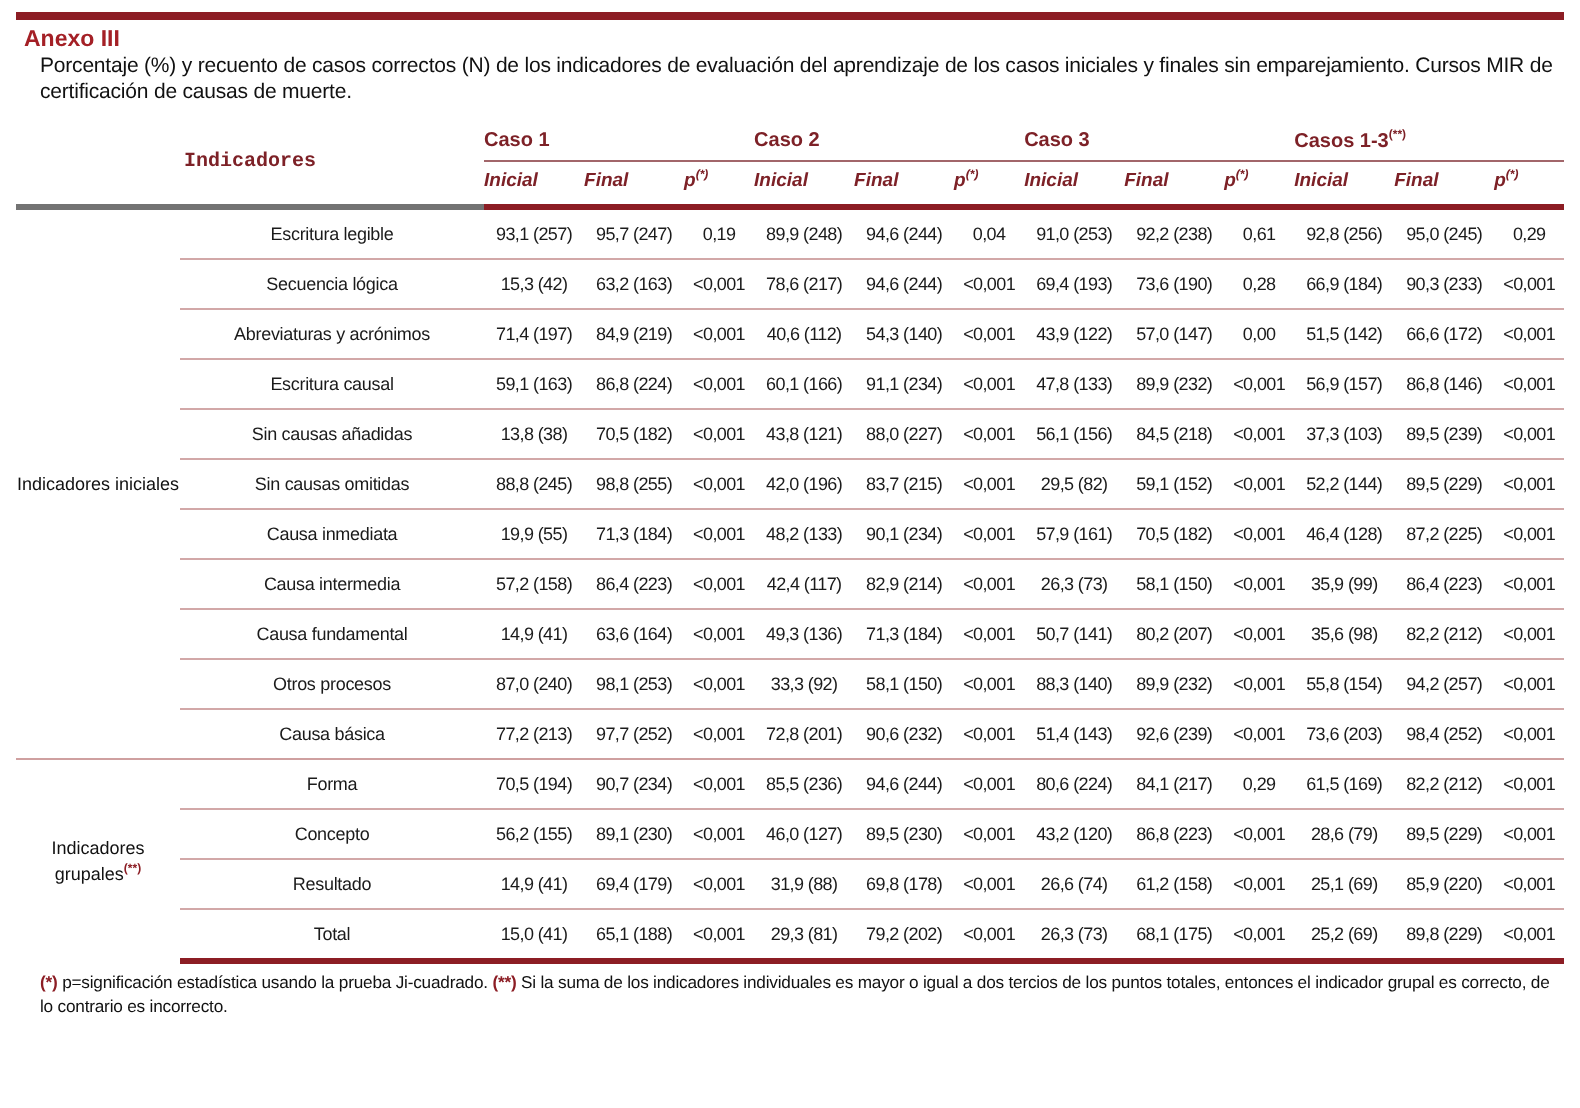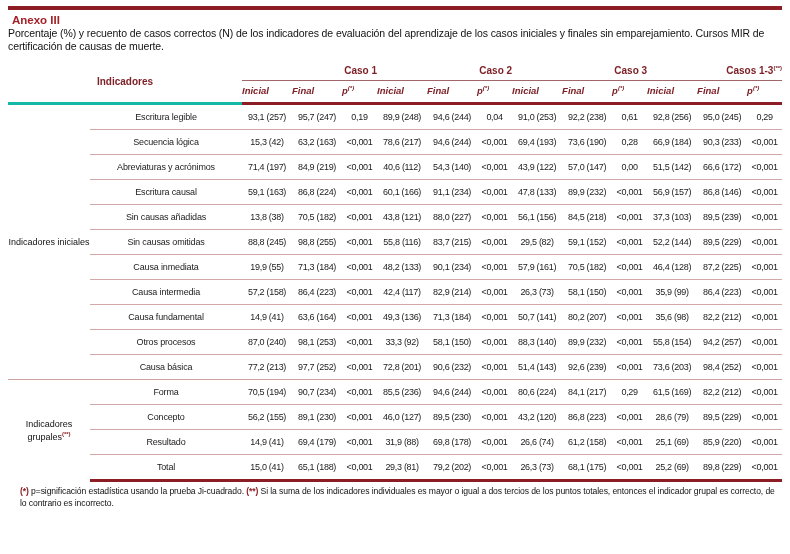--- a/index.html
+++ b/index.html
@@ -2,26 +2,26 @@
 <html><head>
 <meta charset="utf-8">
 <style>
   html,body{margin:0;padding:0;background:#ffffff;}
   body{width:790px;height:554px;overflow:hidden;
        font-family:"Liberation Sans",sans-serif;color:#1b1b1b;
        -webkit-font-smoothing:antialiased;}
   .page{padding:6px 8px 0 8px;}
   .top-rule{height:4px;background:#8c1d24;margin:0 0 4px 0;}
   .title{color:#a42026;font-size:11.5px;font-weight:bold;margin:2px 0 1px 4px;}
-  .subtitle{font-size:10.5px;line-height:1.28;margin:0 0 7px 0;letter-spacing:-0.1px;color:#111;}
+  .subtitle{font-size:10.5px;line-height:1.28;margin:0 0 7px 12px;letter-spacing:-0.1px;color:#111;}
   table{border-collapse:collapse;width:774px;table-layout:fixed;}
   th,td{padding:0;}
   thead th{color:#7d2127;}
-  .indic-h{font-size:10px;font-weight:bold;border-bottom:3px solid #14b8a6;text-align:center;vertical-align:middle;}
-  th.caso{font-size:10px;font-weight:bold;text-align:right;vertical-align:bottom;
+  .indic-h{font-size:10px;font-weight:bold;border-bottom:3px solid #737373;text-align:center;vertical-align:middle;font-family:Liberation Mono, monospace;}
+  th.caso{font-size:10px;font-weight:bold;text-align:left;vertical-align:bottom;
           padding:4px 0 4px 0;border-bottom:1px solid #a2666a;}
   th.caso sup,.sub sup{font-size:6px;}
   th.sub{font-size:9.5px;font-weight:bold;font-style:italic;text-align:left;
          padding:4px 0 6px 0;border-bottom:3px solid #8c1d24;}
   tbody td{font-size:9px;text-align:center;vertical-align:middle;}
   td.ind{padding:7px 2px;letter-spacing:-0.15px;}
   td.val{padding:7px 0;letter-spacing:-0.3px;white-space:nowrap;}
   td.group-cell{font-size:9px;line-height:1.35;color:#111;}
   td.group-cell sup{color:#8c1d24;font-size:6px;font-weight:bold;}
   tr.sep td:not(.group-cell){border-top:1px solid #d2a8a8;}
@@ -155,21 +155,21 @@
           <td class="val p">&lt;0,001</td>
           <td class="val">37,3 (103)</td>
           <td class="val">89,5 (239)</td>
           <td class="val p">&lt;0,001</td>
         </tr>
         <tr class="sep">
           <td class="ind">Sin causas omitidas</td>
           <td class="val">88,8 (245)</td>
           <td class="val">98,8 (255)</td>
           <td class="val p">&lt;0,001</td>
-          <td class="val">55,8 (116)</td>
+          <td class="val">42,0 (196)</td>
           <td class="val">83,7 (215)</td>
           <td class="val p">&lt;0,001</td>
           <td class="val">29,5 (82)</td>
           <td class="val">59,1 (152)</td>
           <td class="val p">&lt;0,001</td>
           <td class="val">52,2 (144)</td>
           <td class="val">89,5 (229)</td>
           <td class="val p">&lt;0,001</td>
         </tr>
         <tr class="sep">

